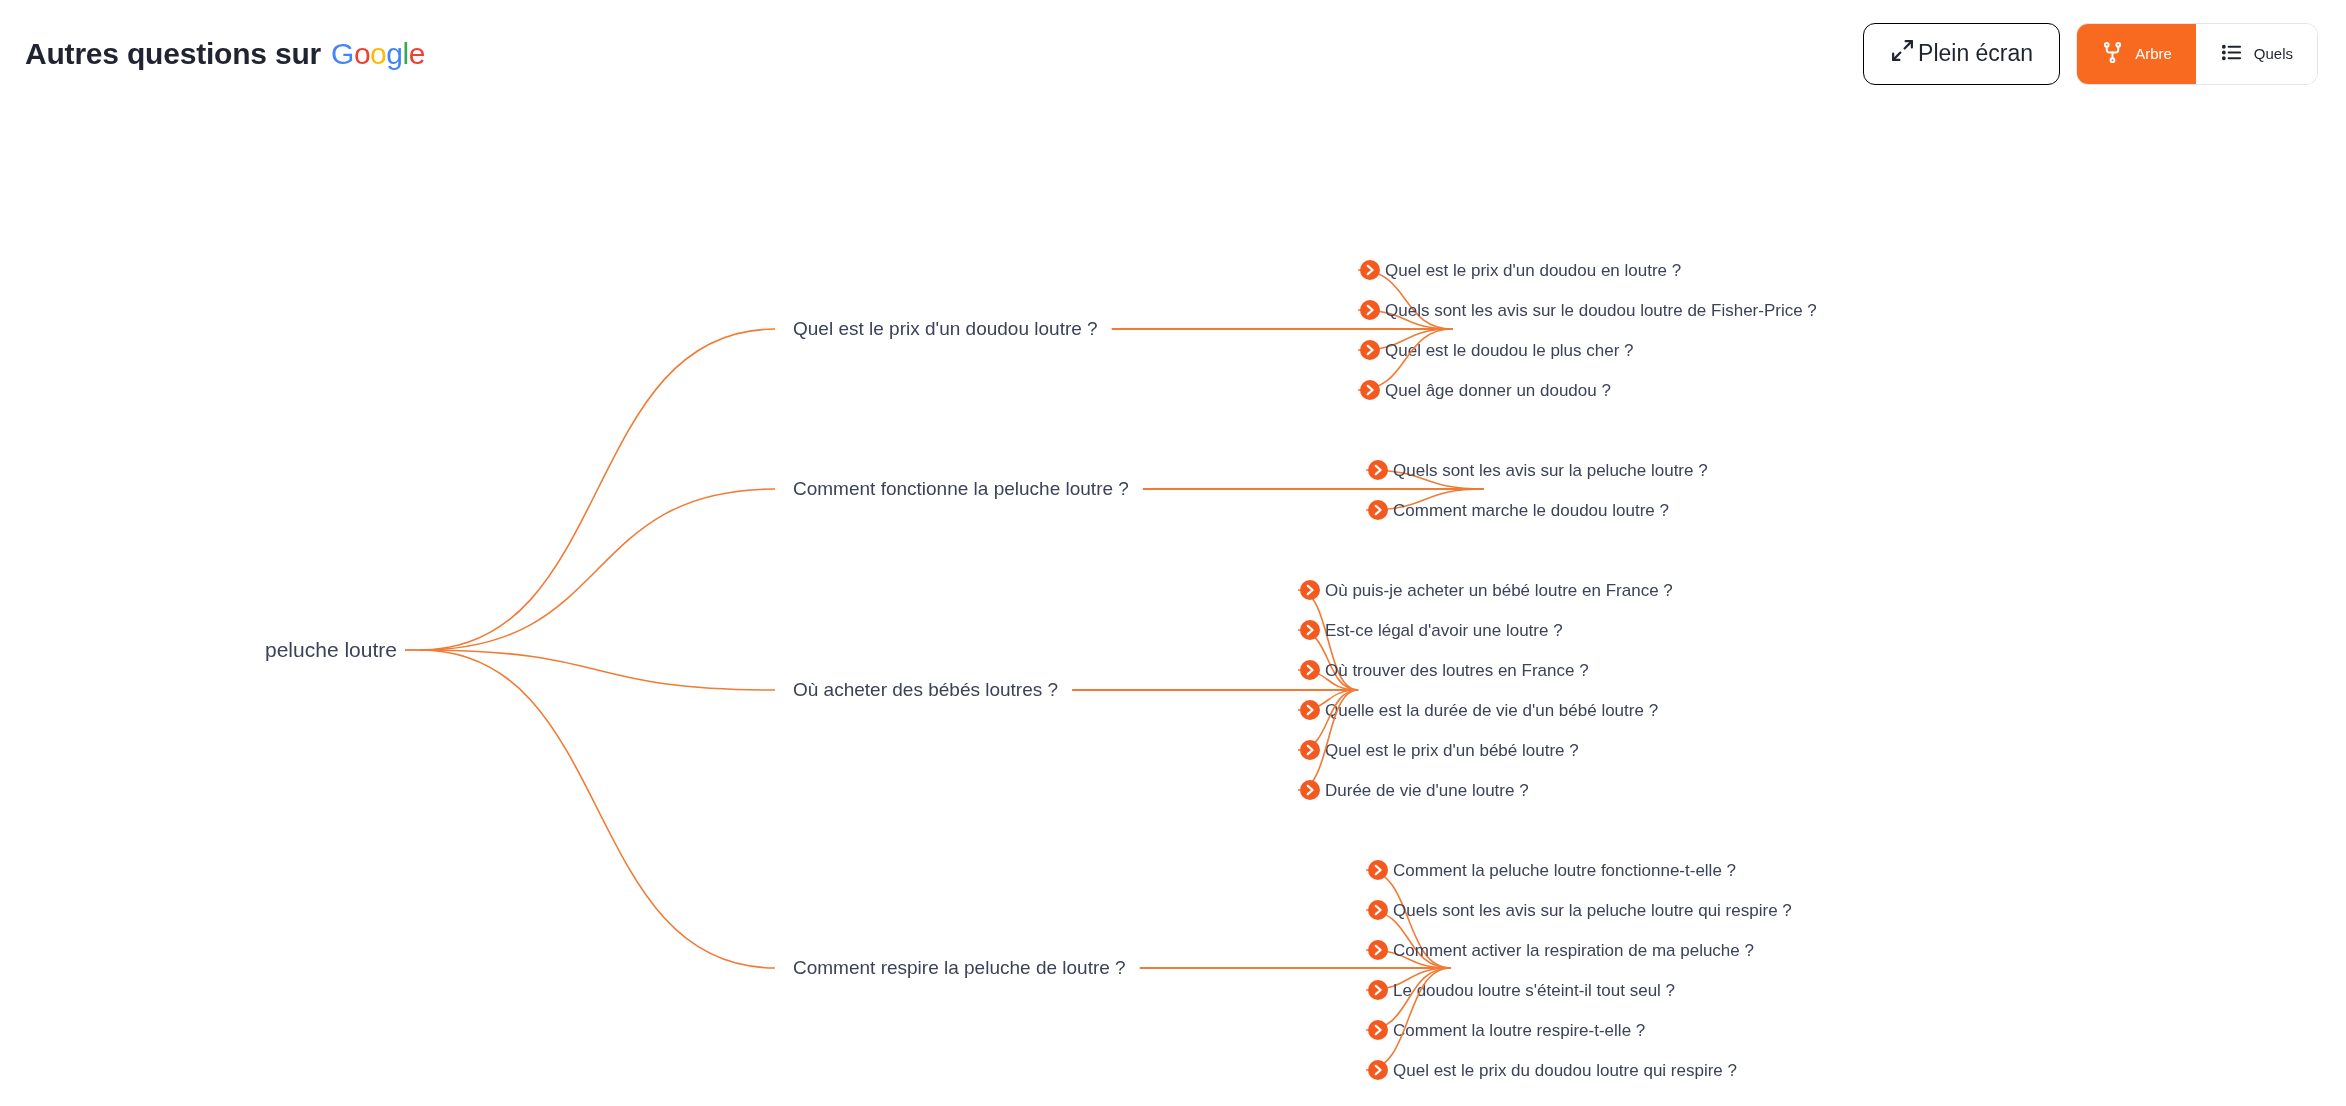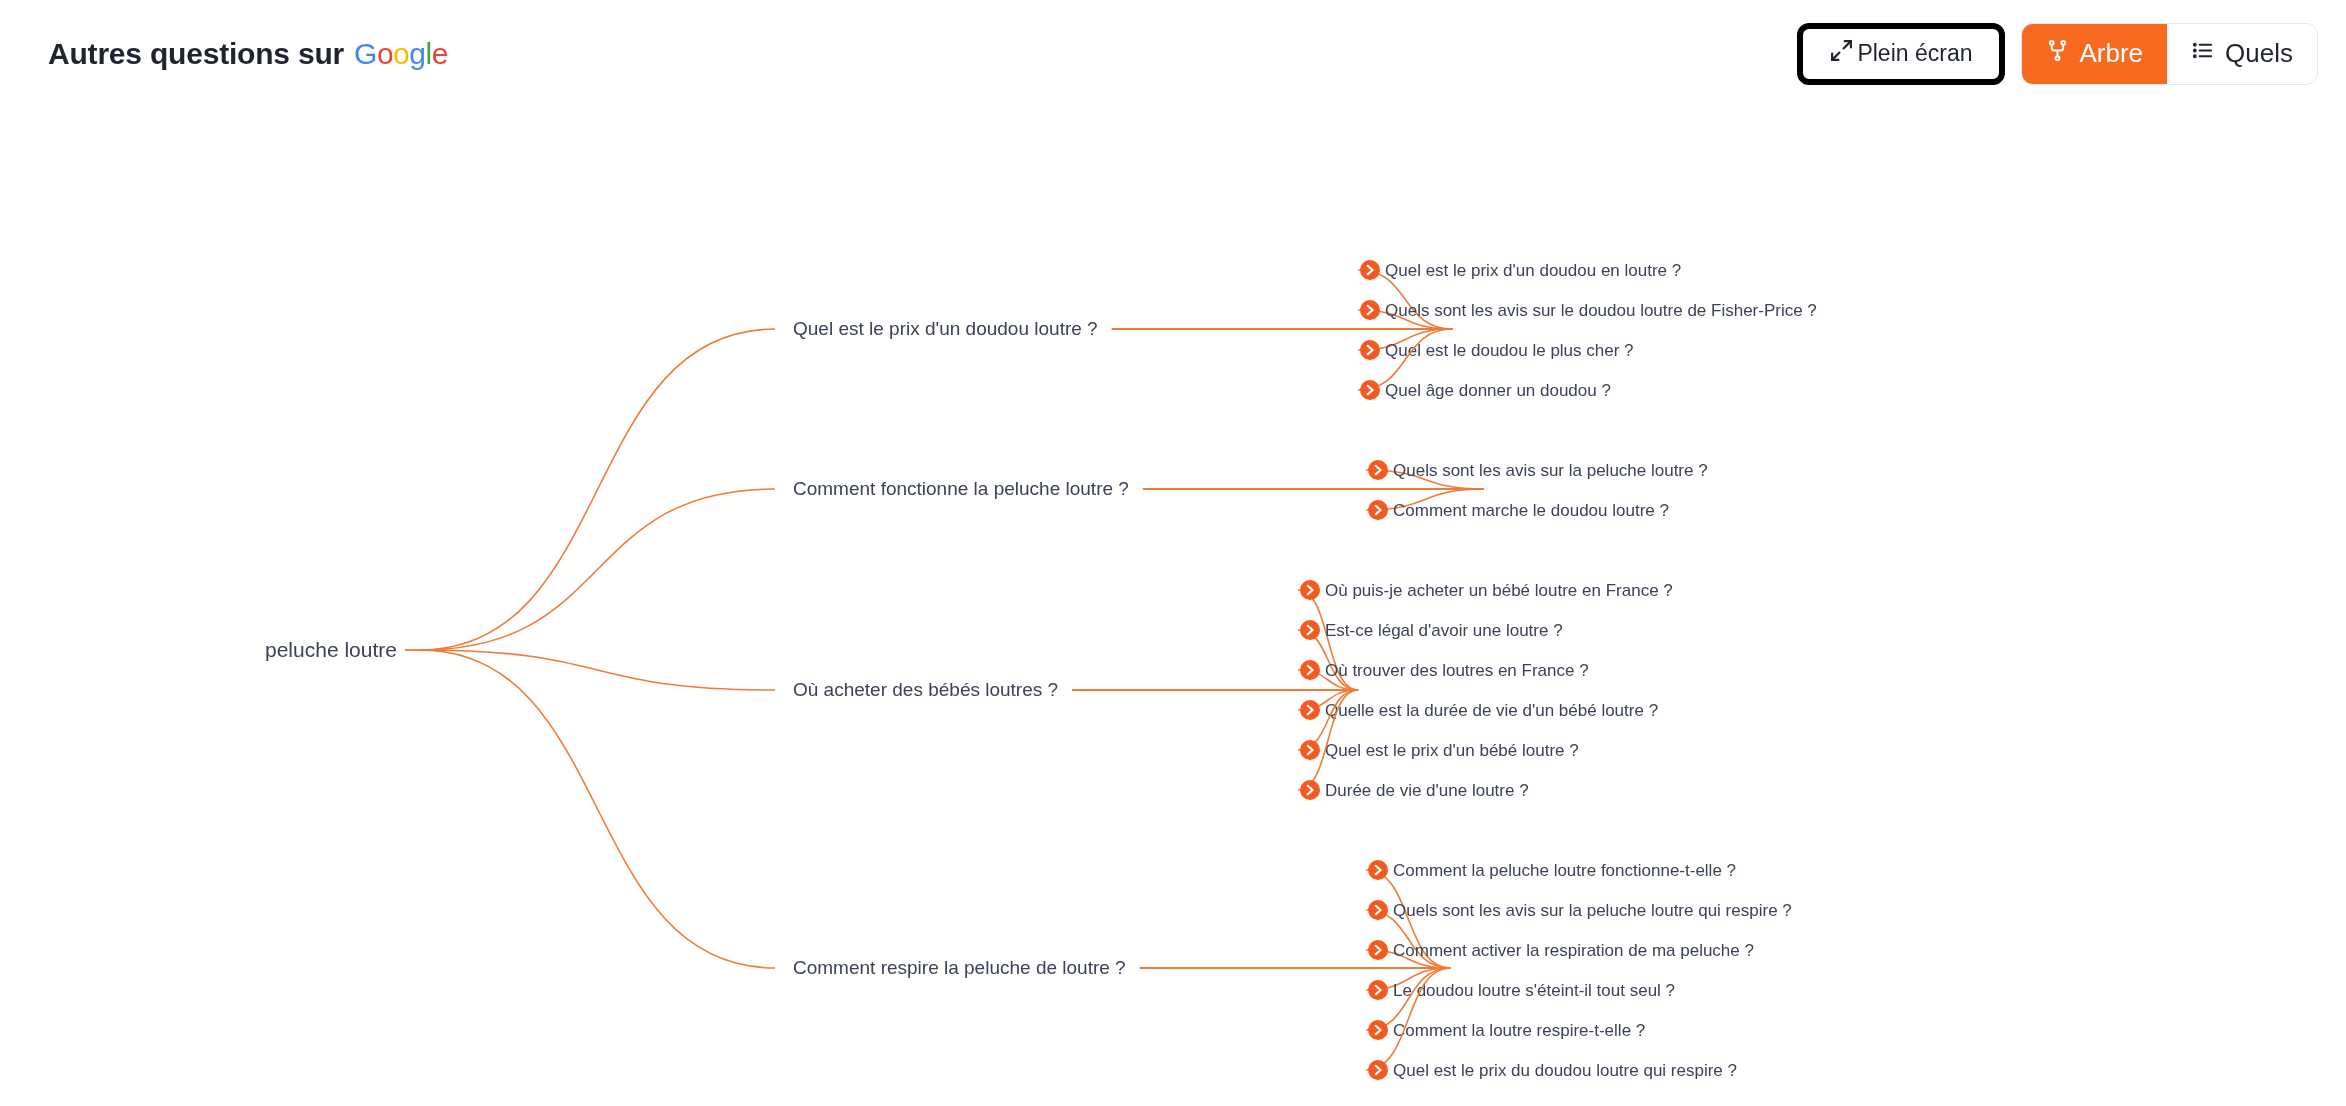--- a/index.html
+++ b/index.html
@@ -13,21 +13,21 @@
   }
 
   
   .header {
     position: relative;
     height: 108px;
     width: 100%;
     border-bottom: 1px solid #e8eaed;
     display: flex;
     align-items: center;
-    padding: 0 28px 0 48px;
+    padding: 0 28px 0 25px;
     background: #fff;
   }
   .title {
     font-size: 30px;
     font-weight: 700;
     color: #1f2430;
     letter-spacing: -0.2px;
     white-space: nowrap;
     display: flex;
     align-items: baseline;
@@ -44,21 +44,21 @@
     display: flex;
     align-items: center;
     gap: 16px;
   }
   .btn {
     display: inline-flex;
     align-items: center;
     gap: 3px;
     height: 62px;
     padding: 0 26px;
-    border: 6px solid #000000;
+    border: 1px solid #000000;
     border-radius: 12px;
     background: #fff;
     color: #1f2430;
     font-size: 23px;
     font-weight: 500;
     cursor: pointer;
     white-space: nowrap;
     font-family: inherit;
     text-align: right;
   }
@@ -70,21 +70,21 @@
     border: 1px solid #e3e5e8;
     border-radius: 12px;
     overflow: hidden;
     height: 62px;
   }
   .seg-item {
     display: inline-flex;
     align-items: center;
     gap: 11px;
     padding: 0 24px;
-    font-size: 26px;
+    font-size: 15px;
     font-weight: 500;
     background: #fff;
     color: #1f2430;
     cursor: pointer;
     border: none;
     font-family: inherit;
   }
   .seg-item.active {
     background: #F96A21;
     color: #fff;

